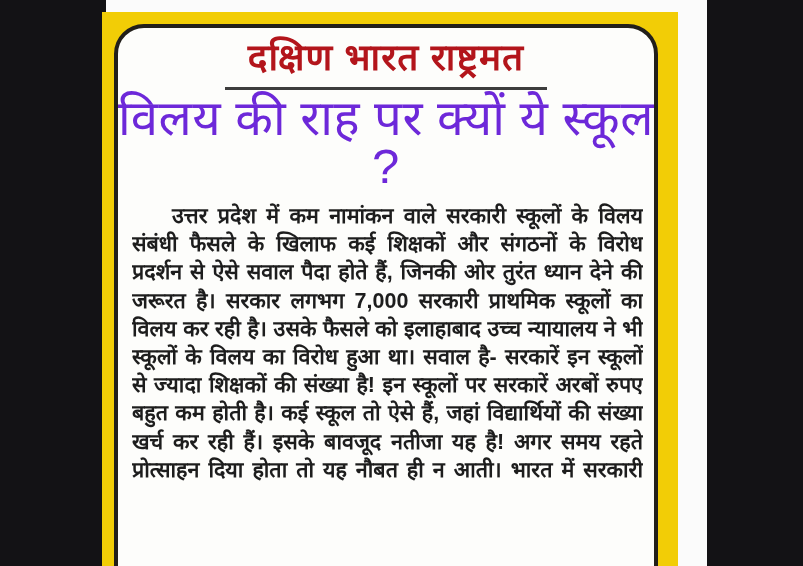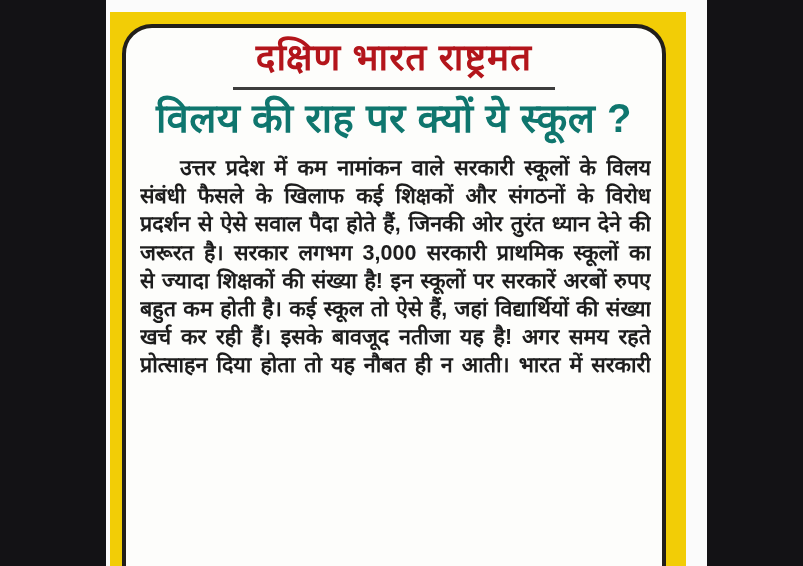--- a/index.html
+++ b/index.html
@@ -21,21 +21,21 @@
     top: 0;
     height: 566px;
     background: #131215;
   }
   .bg-col.left  { left: 0;    width: 106px; }
   .bg-col.right { left: 707px; width: 96px; }
 
   
   .clip-frame {
     position: absolute;
-    left: 110px;
+    left: 102px;
     top: 12px;
     width: 576px;
     height: 554px;
     background: #f2cd06;
   }
   
   .clip-card {
     position: absolute;
     left: 12px;
     top: 12px;
@@ -57,24 +57,24 @@
     letter-spacing: 1px;
   }
   .masthead-rule {
     width: 322px;
     height: 3px;
     background: #3d3d3d;
     margin: 8px auto 4px auto;
   }
   .headline {
     text-align: center;
-    font-size: 40px;
+    font-size: 49px;
     line-height: 48px;
-    font-weight: 700;
-    color: #0f766e;
+    font-weight: 400;
+    color: #6d28d9;
     letter-spacing: 0.5px;
     margin-top: 2px;
   }
   .article {
     margin: 12px 11px 0 14px;
     color: #1d1d1d;
     font-size: 21.5px;
     font-weight: 600;
   }
   .article .tline {
@@ -103,21 +103,23 @@
       <div class="masthead">दक्षिण भारत राष्ट्रमत</div>
 
       <div class="masthead-rule"></div>
 
       <div class="headline">विलय की राह पर क्यों ये स्कूल ?</div>
 
       <div class="article">
         <div class="tline indent">उत्तर प्रदेश में कम नामांकन वाले सरकारी स्कूलों के विलय</div>
         <div class="tline">संबंधी फैसले के खिलाफ कई शिक्षकों और संगठनों के विरोध</div>
         <div class="tline">प्रदर्शन से ऐसे सवाल पैदा होते हैं, जिनकी ओर तुरंत ध्यान देने की</div>
-        <div class="tline">जरूरत है। सरकार लगभग 3,000 सरकारी प्राथमिक स्कूलों का</div>
+        <div class="tline">जरूरत है। सरकार लगभग 7,000 सरकारी प्राथमिक स्कूलों का</div>
+        <div class="tline">विलय कर रही है। उसके फैसले को इलाहाबाद उच्च न्यायालय ने भी</div>
+        <div class="tline">स्कूलों के विलय का विरोध हुआ था। सवाल है- सरकारें इन स्कूलों</div>
         <div class="tline">से ज्यादा शिक्षकों की संख्या है! इन स्कूलों पर सरकारें अरबों रुपए</div>
         <div class="tline">बहुत कम होती है। कई स्कूल तो ऐसे हैं, जहां विद्यार्थियों की संख्या</div>
         <div class="tline">खर्च कर रही हैं। इसके बावजूद नतीजा यह है! अगर समय रहते</div>
         <div class="tline">प्रोत्साहन दिया होता तो यह नौबत ही न आती। भारत में सरकारी</div>
       </div>
 
     </div>
   </div>
 
 </div>

